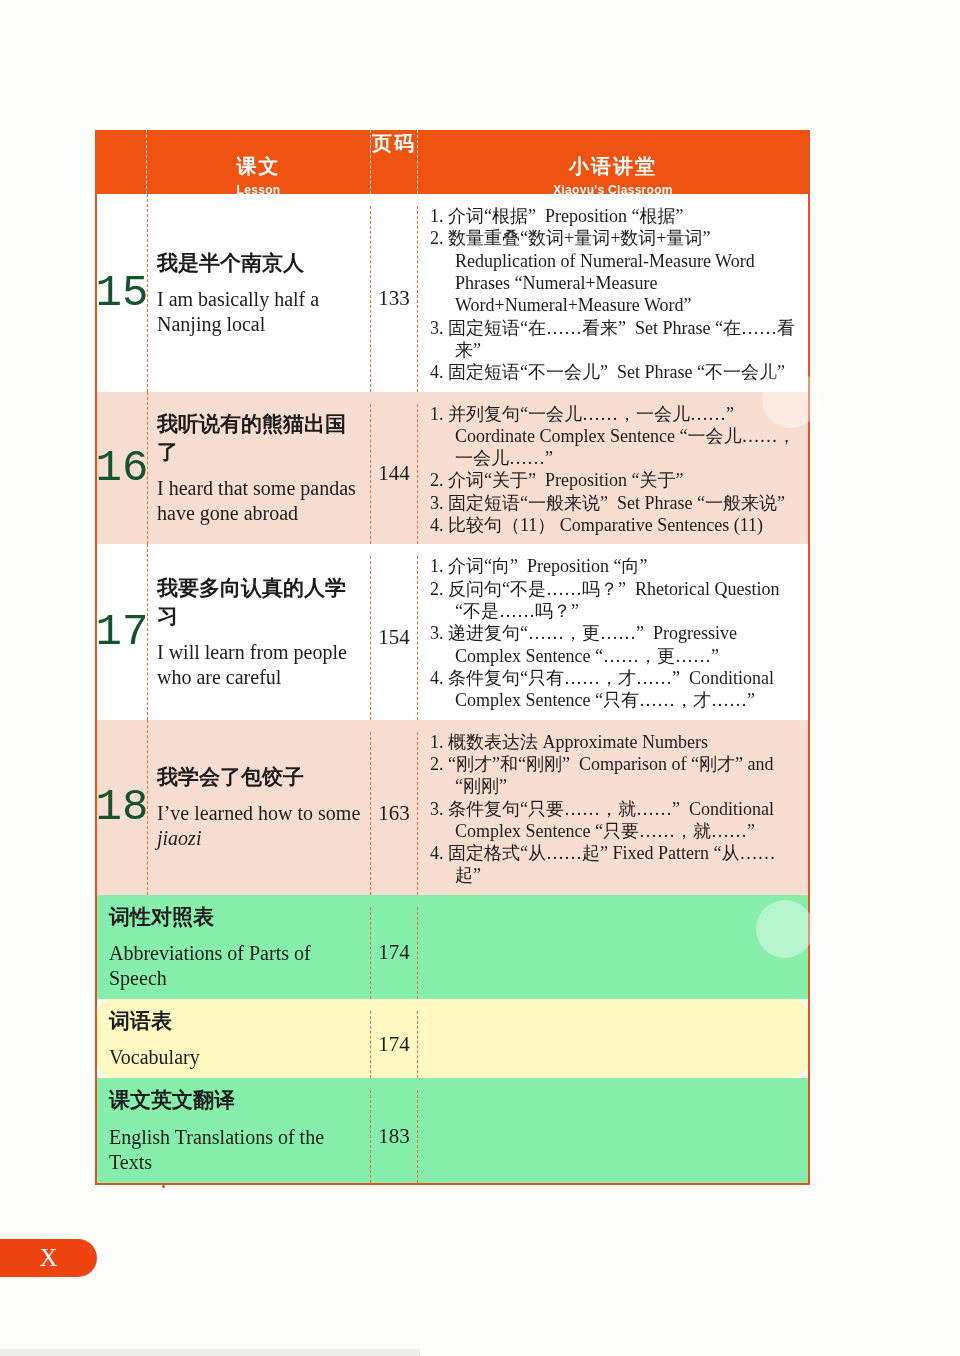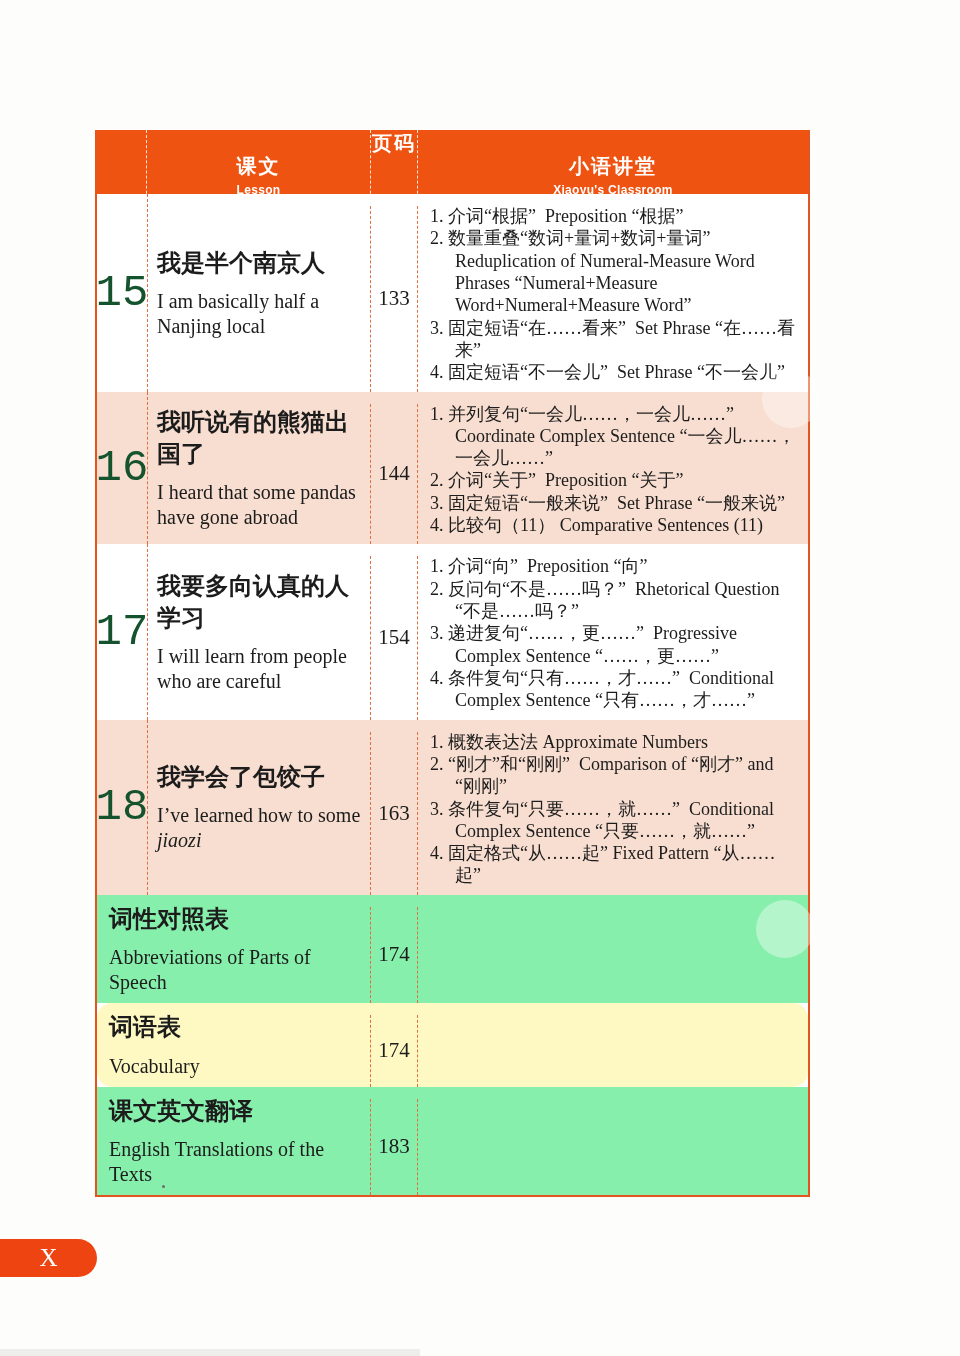--- a/index.html
+++ b/index.html
@@ -36,21 +36,21 @@
   }
   .cell-title{
     border-left:1px dashed #e0703f;
     display:flex;flex-direction:column;justify-content:center;
     padding:10px 6px 10px 9px;box-sizing:border-box;
   }
   .cell-title-wide{
     display:flex;flex-direction:column;justify-content:center;
     padding:8px 6px 8px 12px;box-sizing:border-box;
   }
-  .title-zh{font-family:"Liberation Sans",sans-serif;font-weight:700;font-size:24px;line-height:1.35;}
+  .title-zh{font-family:"Liberation Sans",sans-serif;font-weight:700;font-size:21px;line-height:1.35;}
   .title-en{font-family:"Liberation Serif","DejaVu Serif",serif;font-size:20px;line-height:1.25;margin-top:10px;}
   .title-en .it{font-style:italic;}
   .cell-page{
     border-left:1px dashed #e0703f;border-right:1px dashed #e0703f;
     display:flex;align-items:center;justify-content:center;
     font-family:"Liberation Serif","DejaVu Serif",serif;font-size:21px;margin-top:12px;
   }
   .cell-content{padding:11px 8px 8px 12px;box-sizing:border-box;}
   .clause{
     font-family:"Liberation Serif","DejaVu Serif",serif;

